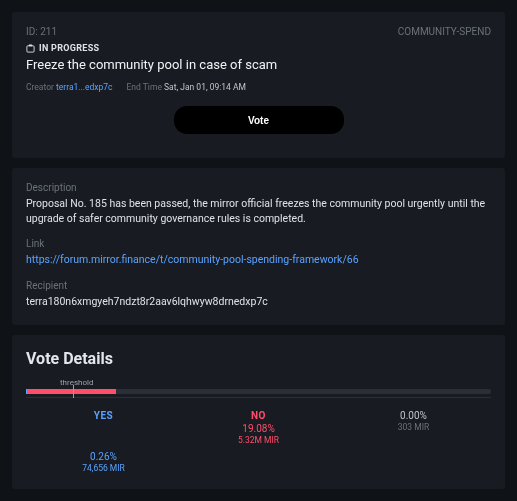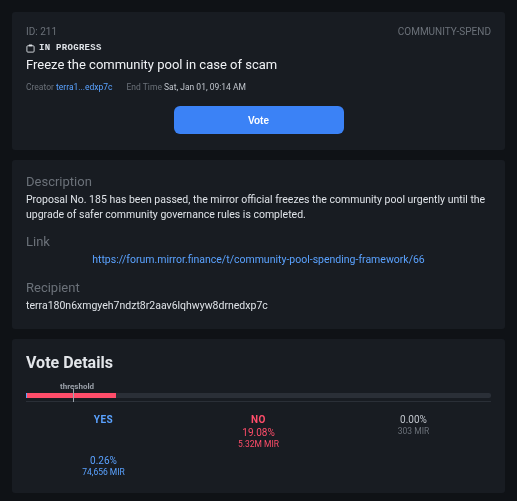--- a/index.html
+++ b/index.html
@@ -32,21 +32,20 @@
     color: #6b7179;
     font-size: 10px;
     margin-bottom: 6px;
     align-items: flex-end;
   }
   .status-row {
     display: flex;
     align-items: center;
     gap: 4px;
     margin-bottom: 4px;
-    font-family: Liberation Mono, monospace;
   }
   .status-icon {
     width: 9px; height: 9px;
     display: inline-flex;
   }
   .status-text {
     color: #dfe3e8;
     font-size: 9px;
     font-weight: 700;
     letter-spacing: 0.3px;
@@ -61,59 +60,58 @@
     display: flex;
     gap: 14px;
     font-size: 8.5px;
     color: #6b7179;
     margin-bottom: 14px;
   }
   .meta-row .creator-val { color: #5aa2ff; }
   .meta-row .endtime-val { color: #c0c5cc; }
   .vote-btn {
     display: block;
-    margin: 0 auto;
+    margin: 8px auto;
     width: 170px;
     height: 28px;
-    background: #3b82f6;
+    background: #000000;
     border: none;
-    border-radius: 6px;
+    border-radius: 13px;
     color: #0f1216;
     color: #ffffff;
     font-size: 10px;
     font-weight: 600;
     cursor: pointer;
   }
 
   .field { margin-bottom: 12px; }
   .field:last-child { margin-bottom: 0; }
   .flabel {
     color: #6b7179;
-    font-size: 13px;
+    font-size: 10px;
     margin-bottom: 3px;
   }
   .fval {
     color: #dfe3e8;
     font-size: 10.5px;
     line-height: 1.45;
   }
-  .fval.link { color: #5aa2ff; text-align: center; }
+  .fval.link { color: #5aa2ff; }
 
   .votedetails-title {
     color: #e3e6ea;
     font-size: 16px;
     font-weight: 700;
     margin-bottom: 10px;
   }
   .threshold-label {
     font-size: 8px;
     color: #9ba1aa;
     margin-left: 34px;
     margin-bottom: 2px;
-    font-weight: bold;
   }
   .bar-wrap {
     position: relative;
     height: 5px;
     background: #2a2f37;
     border-radius: 2px;
     margin-bottom: 3px;
     overflow: visible;
   }
   .bar-seg {

